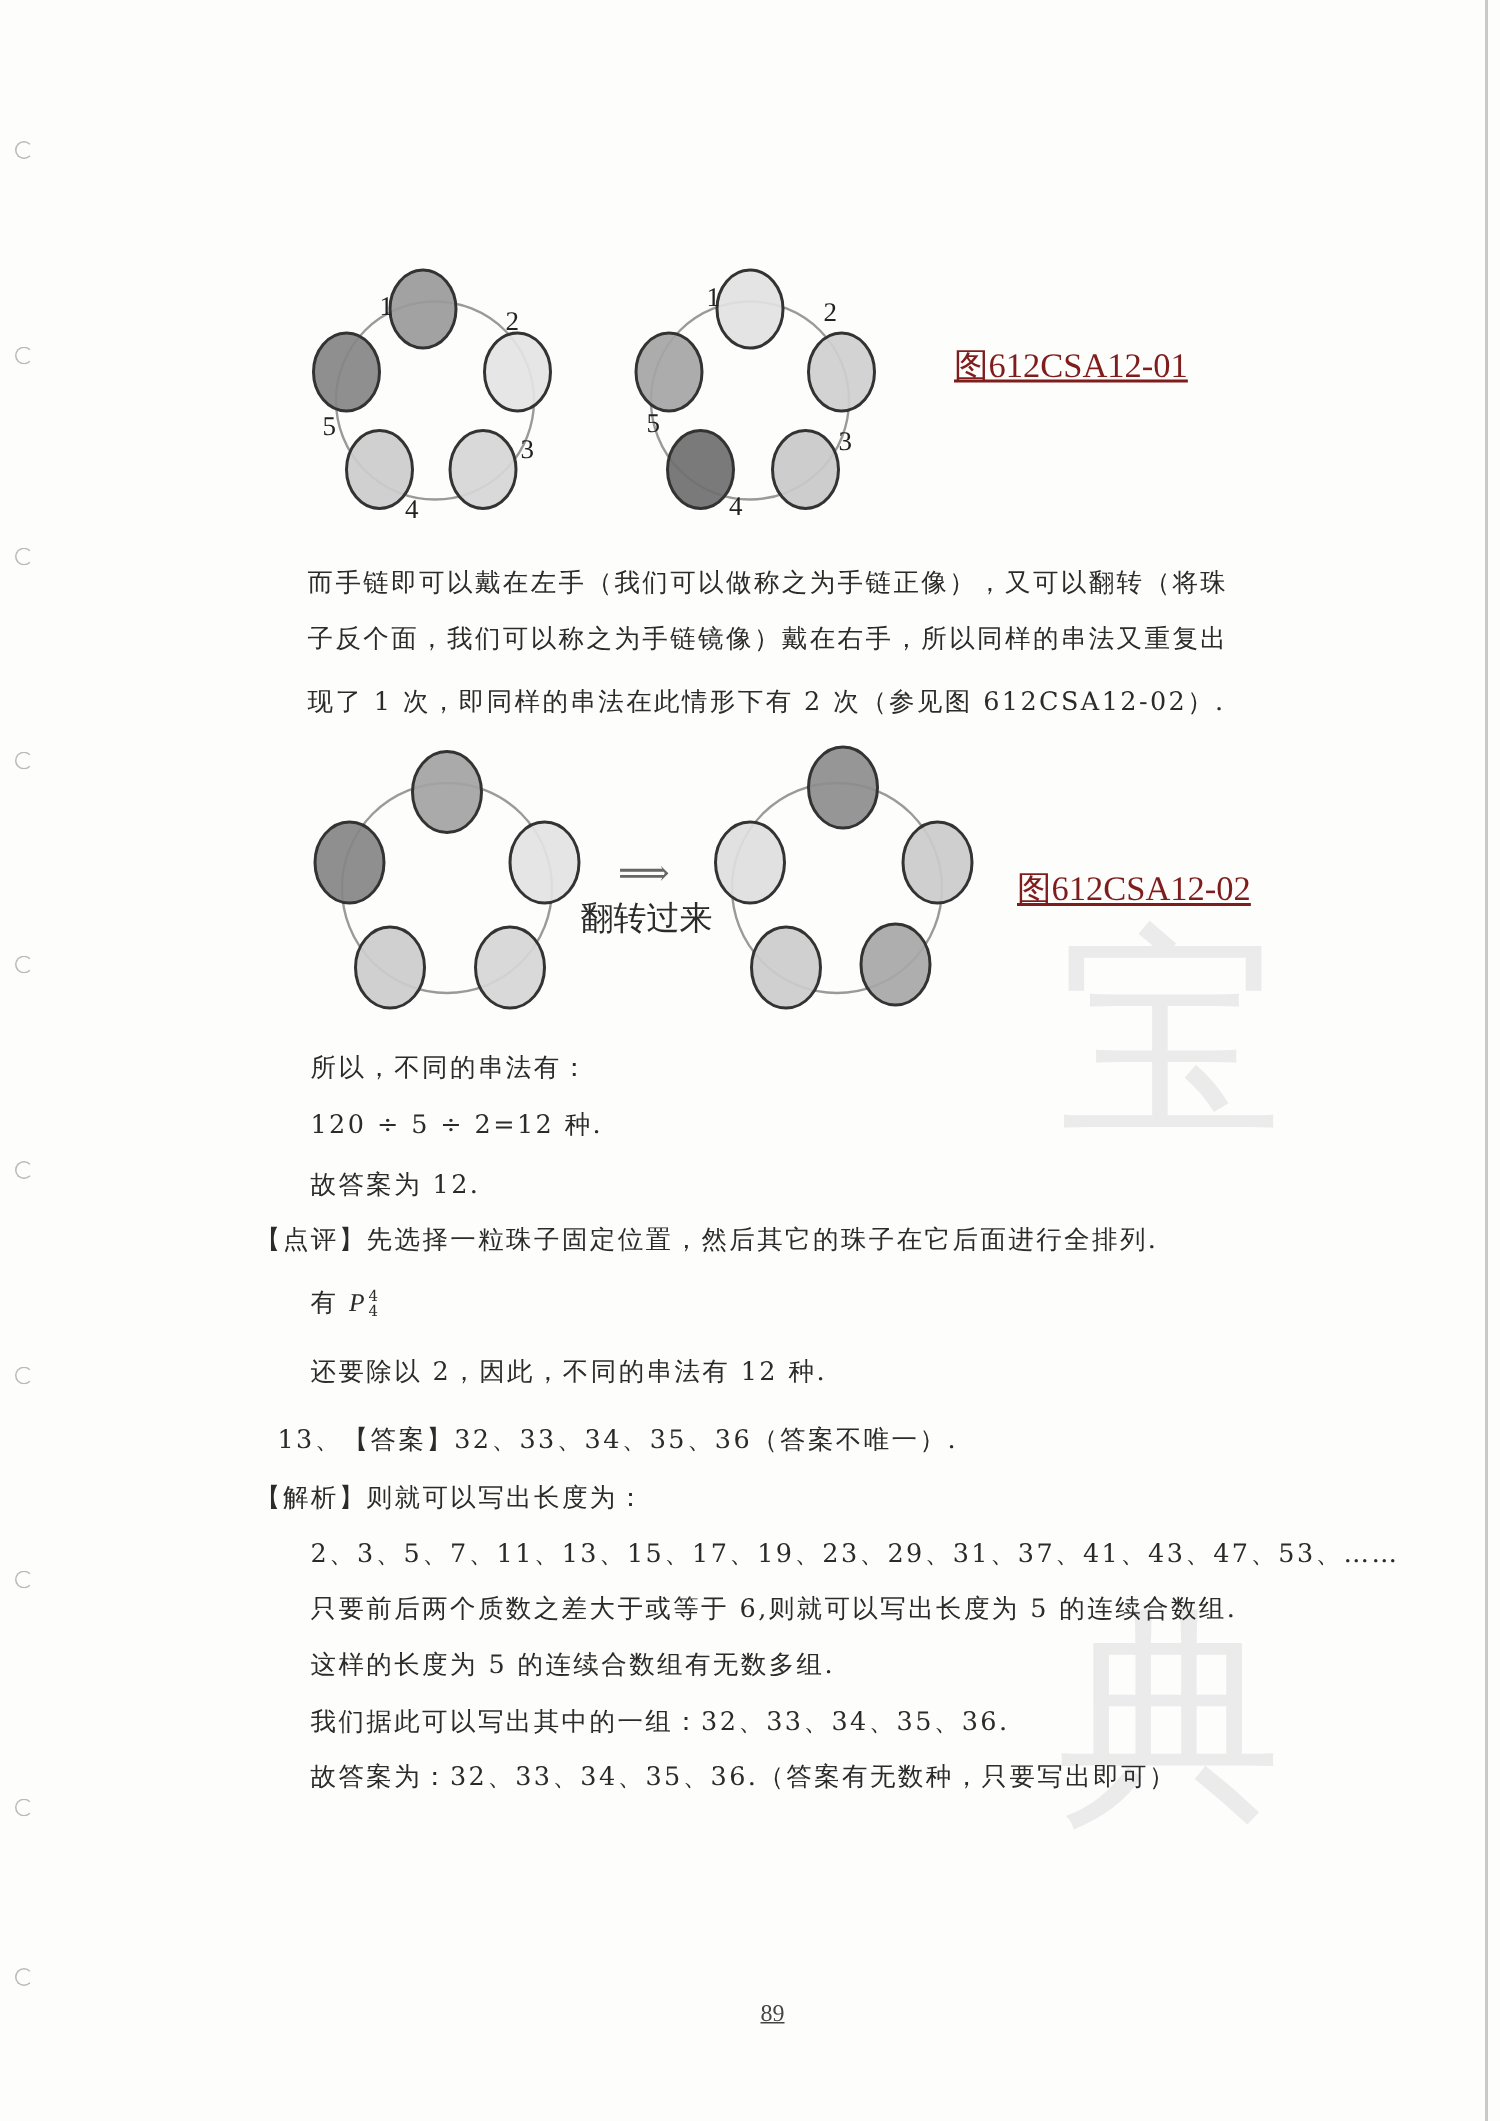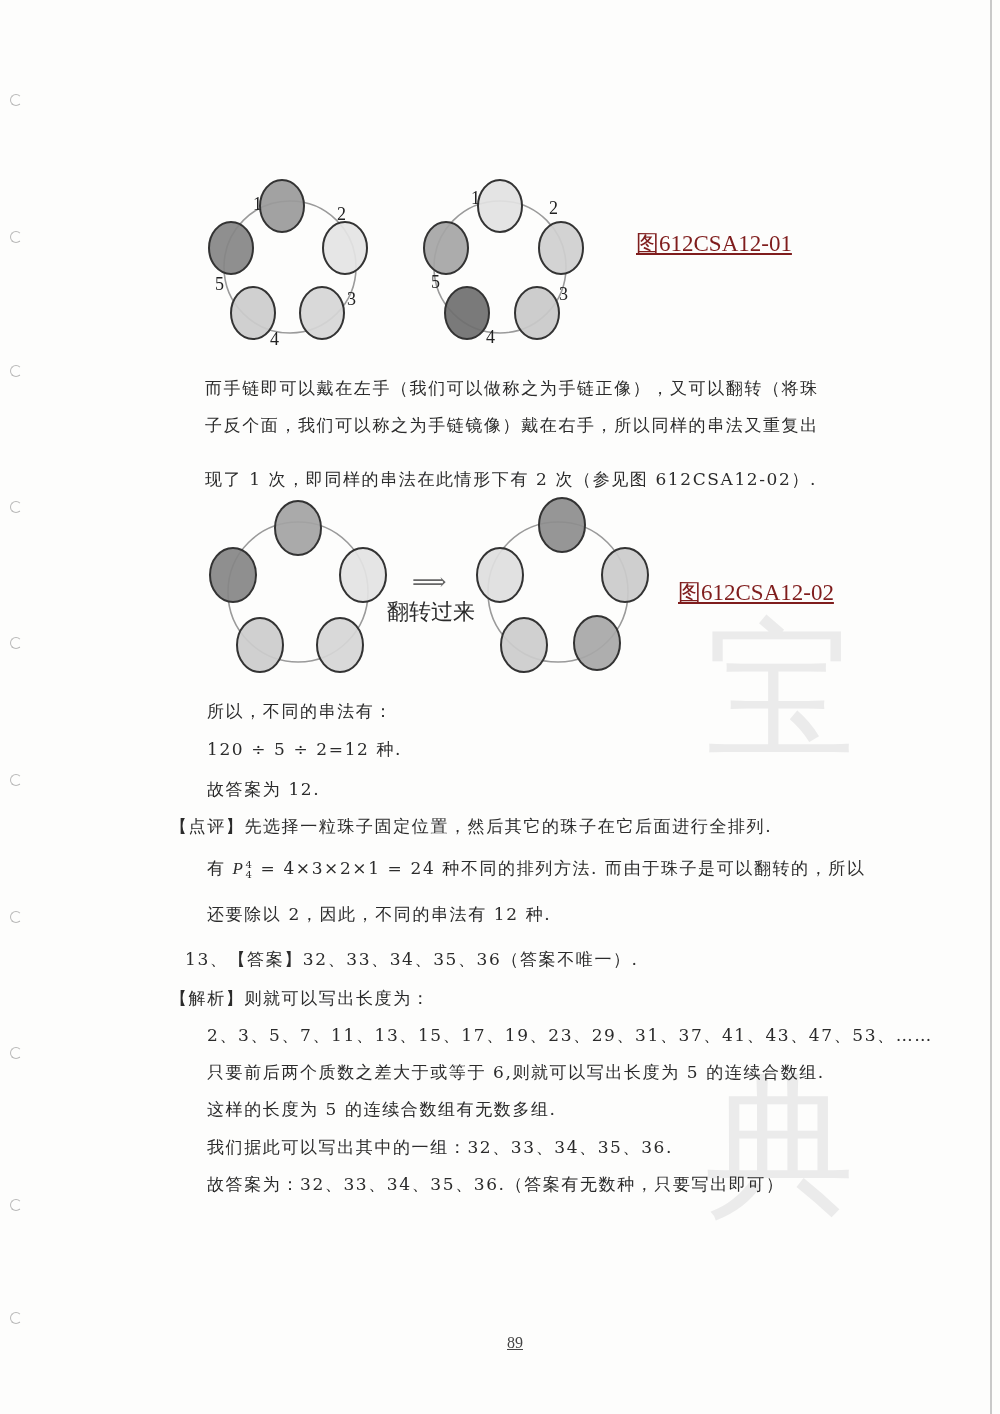--- a/index.html
+++ b/index.html
@@ -67,21 +67,21 @@
       <text x="354" y="44">2</text>
       <text x="364" y="130">3</text>
     <text x="291" y="173">4</text>
       <text x="236" y="118">5</text>
   </g>
 </svg>
 <div class="fig-caption" style="left:636px; top:228px;">图612CSA12-01</div>
 
 <div class="para" style="left:205px; top:377px;">而手链即可以戴在左手（我们可以做称之为手链正像），又可以翻转（将珠</div>
 <div class="para" style="left:205px; top:414px;">子反个面，我们可以称之为手链镜像）戴在右手，所以同样的串法又重复出</div>
-<div class="para" style="left:205px; top:468px;">现了 1 次，即同样的串法在此情形下有 2 次（参见图 612CSA12-02）.</div>
+<div class="para" style="left:205px; top:456px;">现了 1 次，即同样的串法在此情形下有 2 次（参见图 612CSA12-02）.</div>
 
 <svg class="fig" style="left:200px; top:495px;" width="450" height="195" viewBox="0 0 450 195">
   <g stroke="#333" stroke-width="2">
     <circle cx="98" cy="97" r="70" fill="none" stroke="#9a9a9a" stroke-width="1.6"></circle>
     <ellipse id="f2a0" cx="98" cy="33" rx="23" ry="27" fill="#a3a3a3" fill-opacity="0.92"></ellipse>
     <ellipse id="f2a1" cx="163" cy="80" rx="23" ry="27" fill="#e3e3e3" fill-opacity="0.92"></ellipse>
     <ellipse id="f2a2" cx="140" cy="150" rx="23" ry="27" fill="#d6d6d6" fill-opacity="0.92"></ellipse>
     <ellipse id="f2a3" cx="60" cy="150" rx="23" ry="27" fill="#cccccc" fill-opacity="0.92"></ellipse>
     <ellipse id="f2a4" cx="33" cy="80" rx="23" ry="27" fill="#858585" fill-opacity="0.92"></ellipse>
   </g>
@@ -99,21 +99,21 @@
 <div class="fig-caption" style="left:678px; top:577px;">图612CSA12-02</div>
 
 <div class="para" style="left:207px; top:700px;">所以，不同的串法有：</div>
 <div class="para" style="left:207px; top:738px;">120 ÷ 5 ÷ 2=12 种.</div>
 <div class="para" style="left:207px; top:778px;text-align:center;">故答案为 12.</div>
 <div class="para" style="left:170px; top:815px;">【点评】先选择一粒珠子固定位置，然后其它的珠子在它后面进行全排列.</div>
 <div class="para" style="left:207px; top:857px;">
   <span>有 </span><span class="math-p">P</span><span style="display:inline-flex; flex-direction:column; vertical-align:middle; line-height:10px; margin-left:1px;">
       <span style="font-size:10px">4</span>
       <span style="font-size:10px">4</span>
-    </span><span> = 4×3×2×1 = 24 种不同的排列方法. 而由于珠子是可以翻转的，所以</span>
+    </span>
 </div>
 <div class="para" style="left:207px; top:903px;">还要除以 2，因此，不同的串法有 12 种.</div>
 
 <div class="para" style="left:137px; top:948px;margin-left:48px;">13、【答案】32、33、34、35、36（答案不唯一）.</div>
 <div class="para" style="left:170px; top:987px;">【解析】则就可以写出长度为：</div>
 <div class="para" style="left:207px; top:1024px;">2、3、5、7、11、13、15、17、19、23、29、31、37、41、43、47、53、……</div>
 <div class="para" style="left:207px; top:1061px;">只要前后两个质数之差大于或等于 6,则就可以写出长度为 5 的连续合数组.</div>
 <div class="para" style="left:207px; top:1098px;">这样的长度为 5 的连续合数组有无数多组.</div>
 <div class="para" style="left:207px; top:1136px;">我们据此可以写出其中的一组：32、33、34、35、36.</div>
 <div class="para" style="left:207px; top:1173px;">故答案为：32、33、34、35、36.（答案有无数种，只要写出即可）</div>

